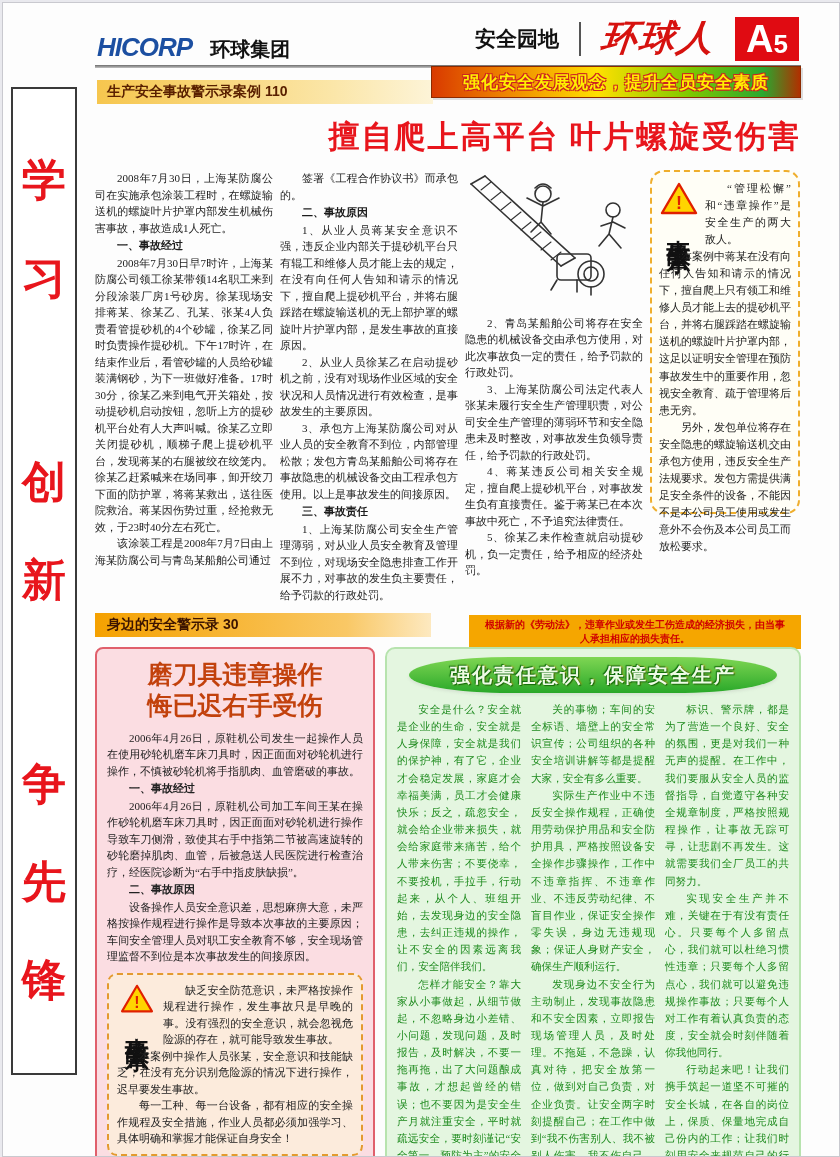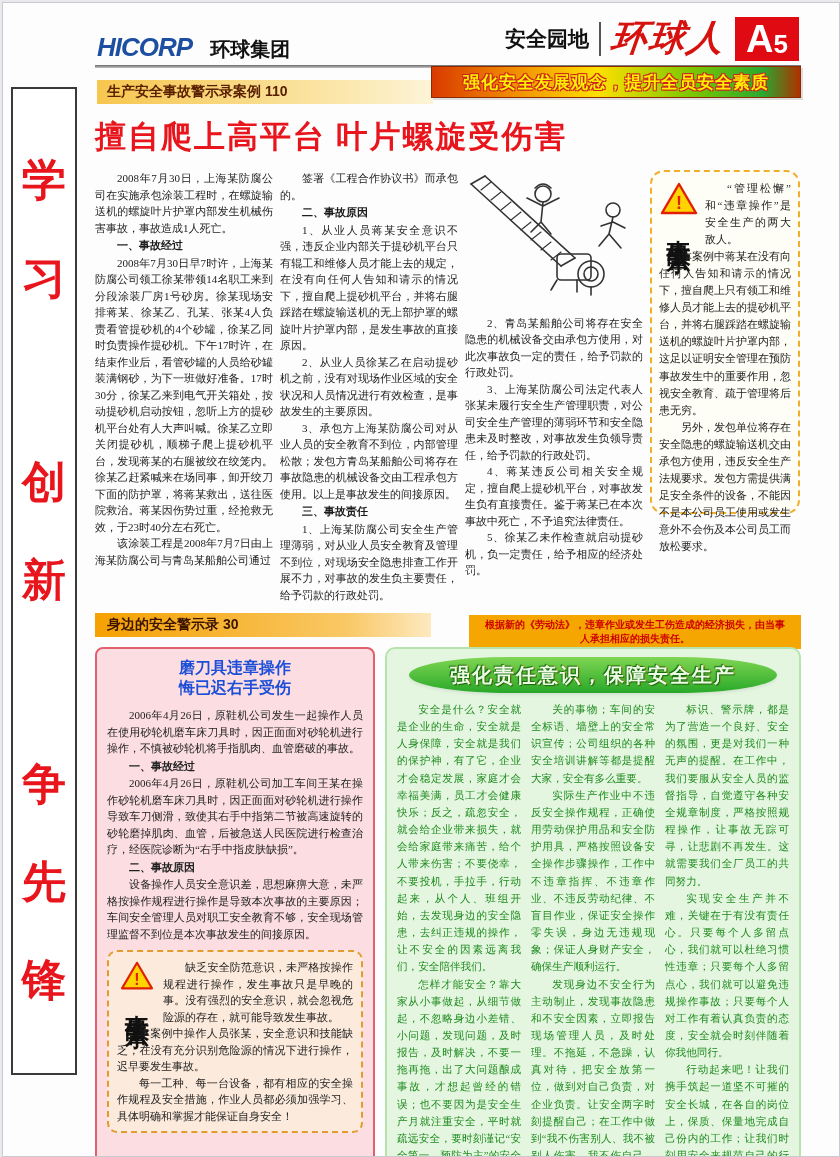--- a/index.html
+++ b/index.html
@@ -11,55 +11,55 @@
   .vchar{font-size:44px;line-height:1.1;font-weight:bold;color:#e8151c;font-family:"Liberation Serif",serif;}
   .vgap{height:56px;}
 
   .content{position:absolute;left:92px;top:10px;width:706px;}
 
   
   .masthead{display:flex;justify-content:space-between;align-items:flex-end;height:50px;padding:0 2px;}
   .logo{display:flex;align-items:baseline;gap:18px;}
   .logo-en{font-family:"Liberation Sans",sans-serif;font-style:italic;font-weight:bold;font-size:26px;color:#1c4fa1;letter-spacing:-1px;}
   .logo-cn{font-family:"Liberation Sans",sans-serif;font-weight:bold;font-size:20px;color:#111;}
-  .mast-right{display:flex;align-items:center;gap:10px;}
+  .mast-right{display:flex;align-items:center;gap:20px;}
   .sec-name{font-size:21px;font-weight:bold;color:#111;}
   .mast-divider{width:2px;height:34px;background:#555;}
   .mast-script{font-size:36px;font-weight:bold;color:#d6120f;font-style:italic;font-family:"Liberation Serif",serif;transform:skewX(-6deg);letter-spacing:2px;}
   .pageno-box{background:#e00b12;color:#fff;width:64px;height:44px;display:flex;align-items:center;justify-content:center;font-family:"Liberation Sans",sans-serif;font-weight:bold;}
   .pageno-a{font-size:38px;line-height:1;}
   .pageno-5{font-size:26px;line-height:1;margin-top:10px;}
   .rule{height:3px;background:linear-gradient(#6d6d6d,#c2c2c2);margin-top:2px;}
 
   .band2{position:relative;height:34px;margin-top:4px;}
   .case-label{position:absolute;left:2px;top:8px;width:336px;padding:3px 10px;box-sizing:border-box;background:linear-gradient(90deg,#f6c64e,#fbe6a8 70%,#fdf4d8);color:#5a2000;font-family:"Liberation Sans",sans-serif;font-weight:bold;font-size:14px;}
   .slogan{position:absolute;right:0;top:-6px;width:368px;height:30px;display:flex;align-items:center;justify-content:center;background:linear-gradient(90deg,#d93a00,#f08c00 22%,#ffe000 45%,#7ec800 70%,#2aa830 90%,#b03000);border:1px solid #8c2a00;box-shadow:2px 2px 0 #8884;}
   .slogan span{font-family:"Liberation Sans",sans-serif;font-weight:bold;font-size:17px;color:#ffef00;letter-spacing:1px;text-shadow:1px 1px 0 #c22,-1px -1px 0 #c22,1px -1px 0 #c22,-1px 1px 0 #c22;}
 
-  .headline{margin:10px 0 6px;text-align:left;font-family:"Liberation Sans",sans-serif;font-weight:bold;font-size:31px;color:#e8151c;letter-spacing:2px;}
+  .headline{margin:10px 0 6px;text-align:right;font-family:"Liberation Sans",sans-serif;font-weight:bold;font-size:31px;color:#e8151c;letter-spacing:2px;}
 
   
   .article{display:flex;gap:7px;margin-top:12px;}
   .acol{width:178px;font-size:11px;line-height:1.5;color:#1c1c1c;text-align:justify;}
   .para{margin:0;text-indent:2em;}
   .subhead{font-family:Liberation Sans, sans-serif;font-weight:bold;text-indent:2em;margin:1px 0;}
   .illus{width:178px;height:138px;margin-bottom:2px;}
 
   .warnbox{width:150px;box-sizing:border-box;border:2px dashed #efae2c;border-radius:14px;background:#fffef6;padding:8px 7px;font-size:11px;line-height:1.55;color:#1c1c1c;text-align:justify;height:344px;}
   .warn-head{float:left;width:40px;margin:2px 6px 4px 0;display:flex;flex-direction:column;align-items:center;gap:4px;}
   .warn-label{writing-mode:vertical-rl;font-family:"Liberation Sans",sans-serif;font-weight:bold;font-size:24px;letter-spacing:4px;color:#111;}
 
   .midband{position:relative;height:26px;margin:10px 0 8px;}
   .midband-left{position:absolute;left:0;top:0;width:336px;padding:3px 12px;box-sizing:border-box;background:linear-gradient(90deg,#f5a100,#f9c866 75%,#fde9c0);color:#3c1400;font-family:"Liberation Sans",sans-serif;font-weight:bold;font-size:14px;}
   .midband-right{position:absolute;right:0;top:2px;width:332px;padding:3px 14px;box-sizing:border-box;background:#f5a600;color:#cf0000;font-family:"Liberation Sans",sans-serif;font-weight:bold;font-size:10px;text-align:center;}
 
   .boxes{display:flex;gap:10px;}
   
   .pinkbox{width:280px;box-sizing:border-box;background:#fbdde2;border:2px solid #e0606c;border-radius:8px;padding:10px 10px 8px;height:528px;}
-  .pink-title{text-align:center;font-family:Liberation Mono, monospace;font-weight:bold;font-size:16px;color:#1d4ed8;line-height:1.25;margin-bottom:8px;}
+  .pink-title{text-align:center;font-family:Liberation Sans, sans-serif;font-weight:bold;font-size:25px;color:#c2410c;line-height:1.25;margin-bottom:8px;}
   .pink-body{font-size:11px;line-height:1.5;color:#222;text-align:justify;}
   .pink-warn{margin-top:8px;border:2px dashed #e39a2e;border-radius:10px;background:#fcebdc;padding:7px 8px;font-size:11px;line-height:1.5;color:#222;text-align:justify;}
 
   
   .greenbox{flex:1;box-sizing:border-box;background:#e4f6e0;border:2px solid #b7e3ae;border-radius:10px;padding:8px 10px;height:528px;position:relative;}
   .green-title{width:94%;margin:0 auto 8px;height:36px;border-radius:50% / 90%;background:linear-gradient(#7fd653,#29a829);display:flex;align-items:center;justify-content:center;box-shadow:0 2px 3px #9993;}
   .green-title span{font-family:"Liberation Sans",sans-serif;font-weight:bold;font-size:20px;letter-spacing:2px;color:#eefbe4;text-shadow:1px 1px 1px #0a6b0a,-1px -1px 1px #0a6b0a,1px 0 2px #e07c00;}
   .green-cols{display:flex;gap:10px;}
   .gcol{flex:1;font-size:10.6px;line-height:1.62;color:#1d8a1d;text-align:justify;}
 

